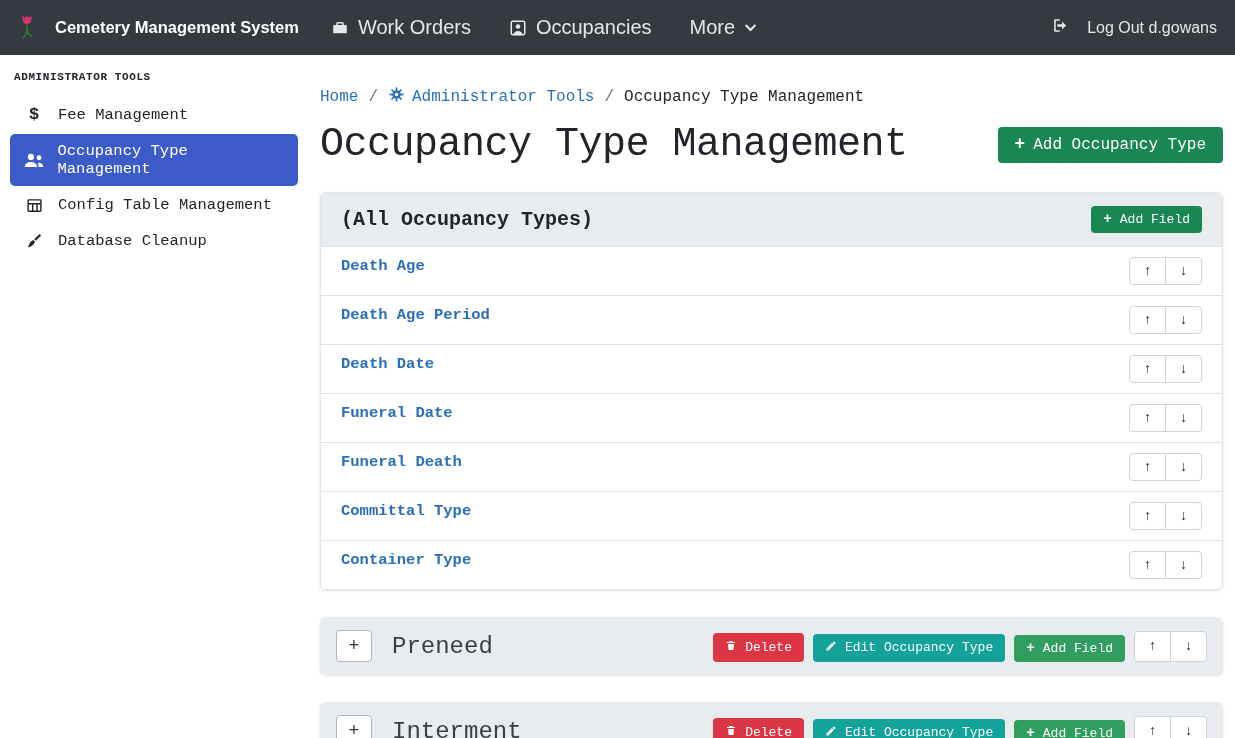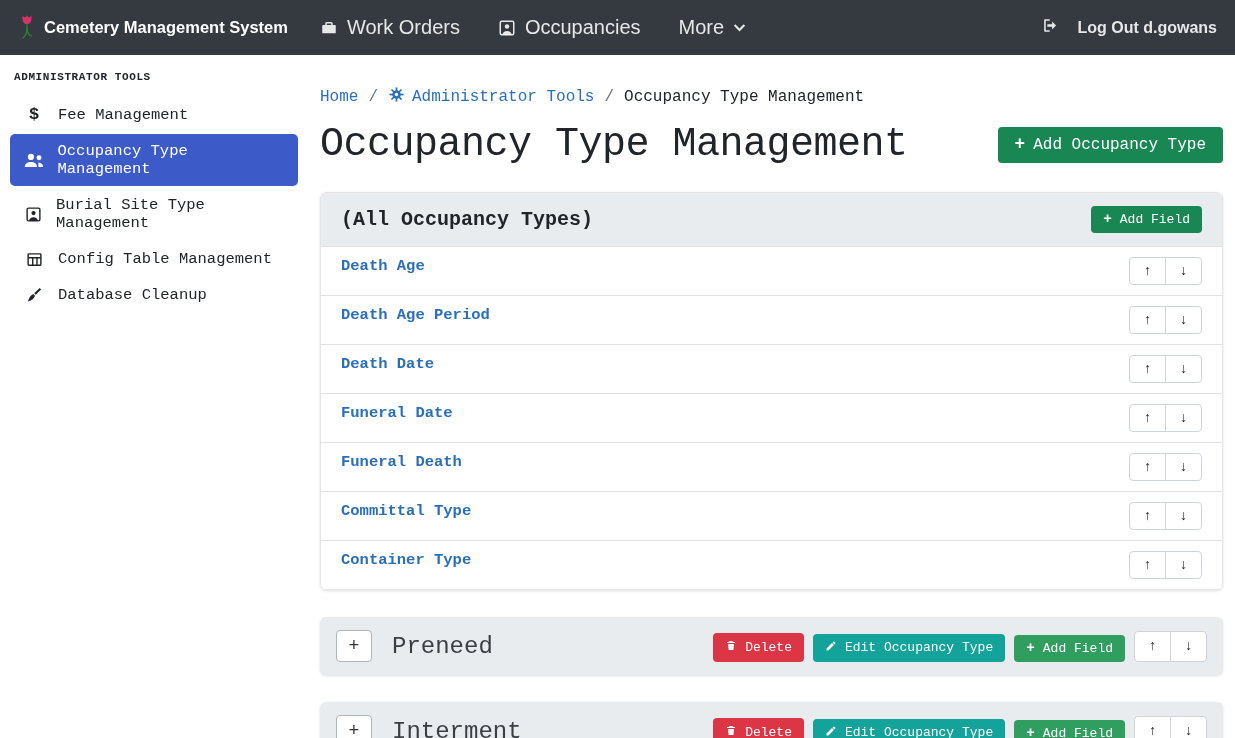--- a/index.html
+++ b/index.html
@@ -16,25 +16,25 @@
     --text_dark:#212529;
   }
   *{box-sizing:border-box;margin:0;padding:0;}
   body{
     width:1235px;height:738px;overflow:hidden;background:#fff;
     font-family:"Liberation Sans","DejaVu Sans",sans-serif;color:var(--text_dark);
   }
   button{font-family:inherit;cursor:pointer;}
   
   .navbar{height:55px;background:var(--navbar_bg);display:flex;align-items:center;padding:0 18px;}
-  .brand{display:flex;align-items:center;gap:8px;color:#fff;font-weight:bold;font-size:16.5px;}
+  .brand{display:flex;align-items:center;gap:19px;color:#fff;font-weight:bold;font-size:16.5px;}
   .nav-links{display:flex;align-items:center;gap:38px;margin-left:32px;}
   .nav-link{display:flex;align-items:center;gap:9px;color:rgba(255,255,255,.88);font-size:20px;cursor:pointer;}
   .nav-link svg{display:block;}
-  .logout{margin-left:auto;display:flex;align-items:center;gap:17px;color:rgba(255,255,255,.88);font-size:16px;cursor:pointer;font-weight:bold;}
+  .logout{margin-left:auto;display:flex;align-items:center;gap:17px;color:rgba(255,255,255,.88);font-size:16px;cursor:pointer;}
   
   .layout{display:flex;height:683px;font-family:Liberation Mono, monospace;}
   .sidebar{width:308px;flex:0 0 308px;background:#fff;padding-top:6px;}
   .sidebar-heading{padding:10px 14px 12px;font-size:11px;font-weight:700;letter-spacing:.6px;color:var(--text_dark);}
   .side-item{display:flex;align-items:center;gap:13px;margin:2px 10px;padding:8px 13px;border-radius:5px;
     font-size:15.5px;color:var(--text_dark);cursor:pointer;}
   .side-item .s-icon{width:22px;display:flex;justify-content:center;align-items:center;color:var(--text_dark);}
   .side-item.active{background:var(--active_item_bg);color:#fff;}
   .side-item.active .s-icon{color:#fff;}
   .dollar{font-size:17px;font-weight:700;}
@@ -145,30 +145,20 @@
         <svg width="20" height="16" viewBox="0 0 26 20" fill="currentColor">
           <circle cx="9" cy="6" r="4"></circle>
           <path d="M1 19c0-4.2 3.6-6.5 8-6.5s8 2.3 8 6.5H1z"></path>
           <circle cx="19.5" cy="7" r="3.2"></circle>
           <path d="M18.5 13.2c3.7.3 6.5 2.3 6.5 5.8h-6z"></path>
         </svg>
       </span>
       <span>Occupancy Type Management</span>
     </div>
 
-    <div class="side-item">
-      <span class="s-icon">
-        <svg width="17" height="17" viewBox="0 0 24 24" fill="none" stroke="currentColor" stroke-width="2">
-          <rect x="3" y="3" width="18" height="18" rx="2"></rect>
-          <circle cx="12" cy="10" r="3" fill="currentColor" stroke="none"></circle>
-          <path d="M6 21c0-3.2 2.8-5 6-5s6 1.8 6 5" fill="currentColor" stroke="none"></path>
-        </svg>
-      </span>
-      <span>Burial Site Type Management</span>
-    </div>
 
     <div class="side-item">
       <span class="s-icon">
         <svg width="17" height="17" viewBox="0 0 24 24" fill="none" stroke="currentColor" stroke-width="2">
           <rect x="3" y="4" width="18" height="16" rx="1"></rect>
           <path d="M3 9.5h18M9.5 9.5V20M15.5 9.5V20"></path>
         </svg>
       </span>
       <span>Config Table Management</span>
     </div>

